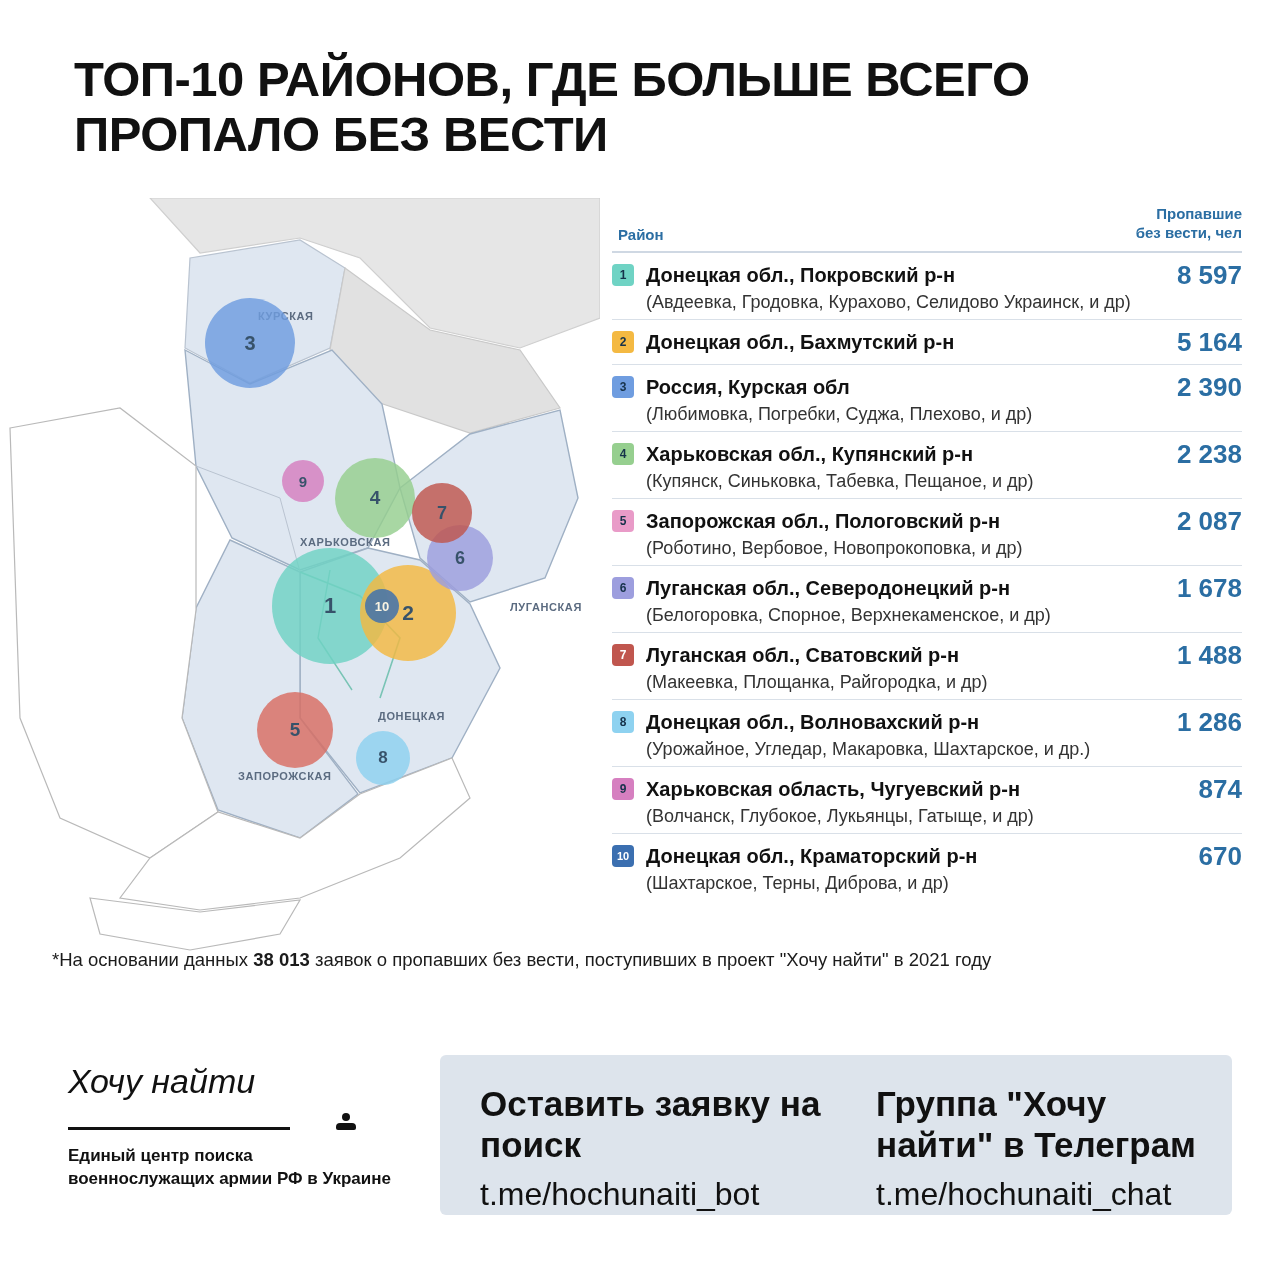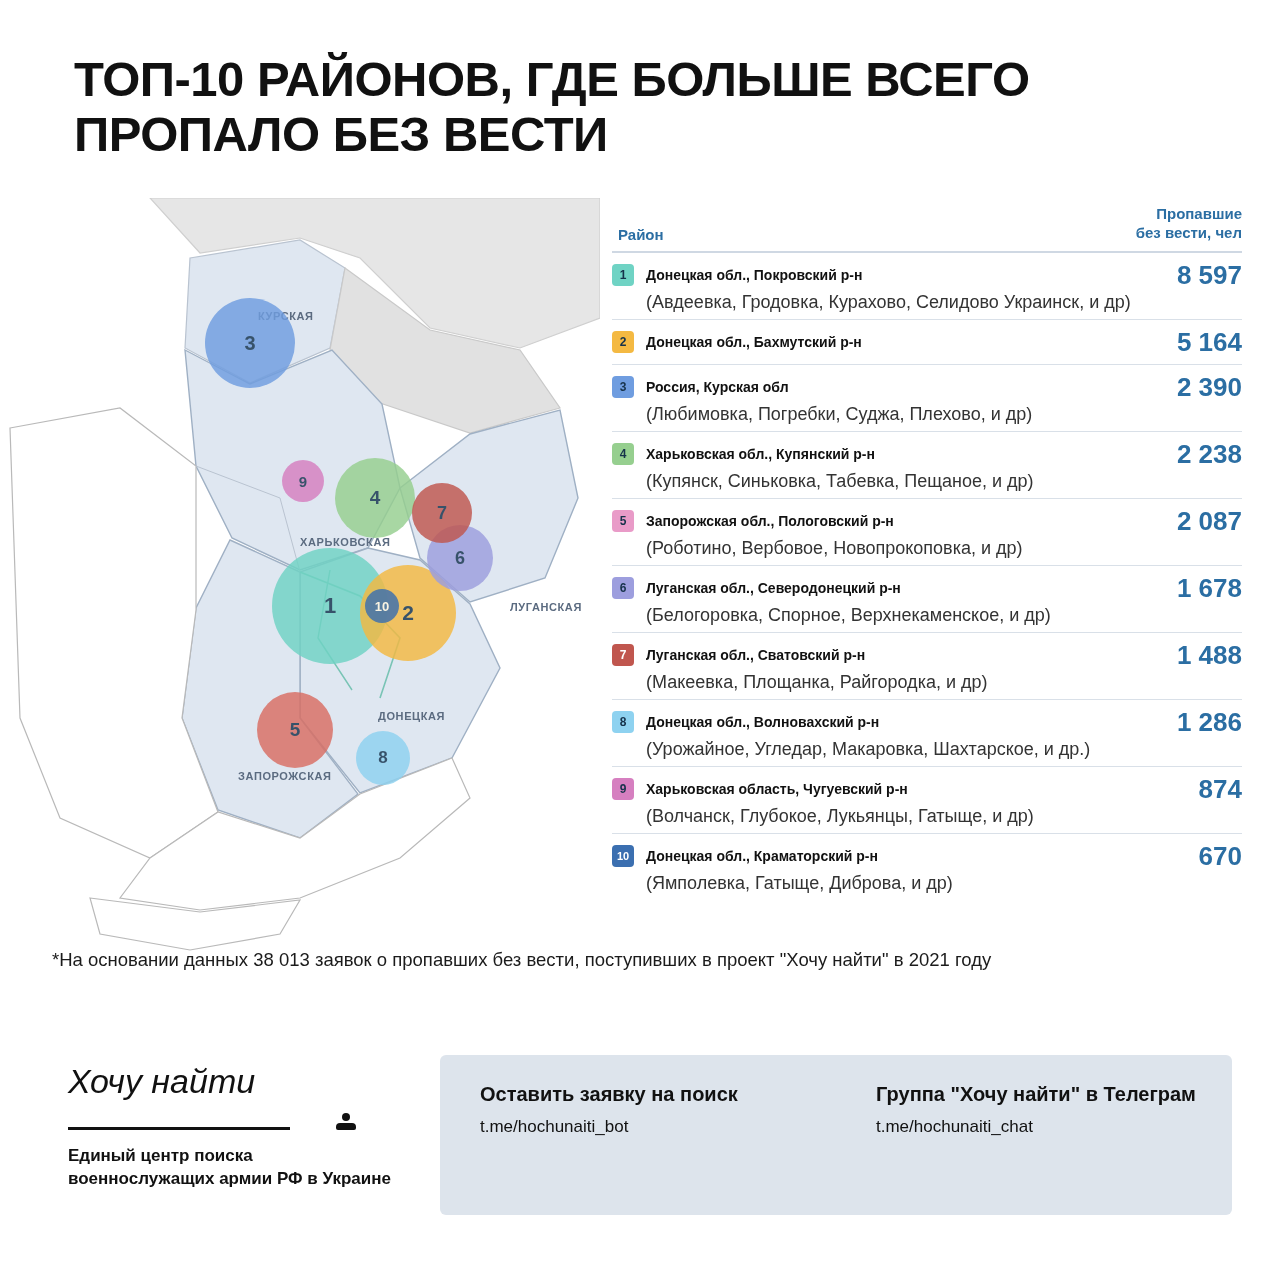--- a/index.html
+++ b/index.html
@@ -96,21 +96,21 @@
     flex: 0 0 22px;
     display: flex;
     align-items: center;
     justify-content: center;
     font-size: 12px;
     font-weight: 700;
     color: #16324a;
     margin-right: 12px;
   }
   .rname {
-    font-size: 14px;
+    font-size: 20px;
     font-weight: 700;
     color: #111;
     flex: 1 1 auto;
   }
   .rval {
     font-size: 26px;
     font-weight: 700;
     color: #2b6ea3;
     text-align: right;
     white-space: nowrap;
@@ -128,21 +128,21 @@
   
   .footnote {
     position: absolute;
     left: 52px;
     top: 948px;
     width: 1180px;
     font-size: 18.5px;
     line-height: 1.35;
     color: #1b1b1b;
   }
-  .footnote b { font-weight: 400; }
+  .footnote b { font-weight: 700; }
 
   
   .brand {
     position: absolute;
     left: 68px;
     top: 1062px;
     width: 330px;
   }
   .brand-title {
     font-size: 34px;
@@ -201,28 +201,28 @@
     background: #dde4ec;
     border-radius: 6px;
     display: flex;
   }
   .cta-col {
     flex: 1 1 50%;
     padding: 28px 0 0 40px;
     box-sizing: border-box;
   }
   .cta-head {
-    font-size: 20px;
+    font-size: 35px;
     font-weight: 800;
     line-height: 1.18;
     color: #111;
   }
   .cta-link {
     margin-top: 10px;
-    font-size: 17px;
+    font-size: 32px;
     color: #111;
   }
 </style>
 </head>
 <body>
 
 <div class="title">ТОП-10 РАЙОНОВ, ГДЕ БОЛЬШЕ ВСЕГО ПРОПАЛО БЕЗ ВЕСТИ</div>
 
 <div class="map-area">
   <svg class="map-svg" width="600" height="760" viewBox="0 0 600 760">
@@ -399,21 +399,21 @@
   </div>
 
   <div class="row">
     <div class="row-main">
       <div class="badge" style="background:#3b6fb0; color:#ffffff; font-size:11px;">
           <span>10</span>
         </div>
       <div class="rname">Донецкая обл., Краматорский р-н</div>
       <div class="rval">670</div>
     </div>
-    <div class="rsub">(Ямполевка, Гатыще, Диброва, и др)</div>
+    <div class="rsub">(Шахтарское, Терны, Диброва, и др)</div>
   </div>
 </div>
 
 <div class="footnote"><span>*На основании данных </span><b>38 013</b><span> заявок о пропавших без вести, поступивших в проект "Хочу найти" в 2021 году</span></div>
 
 <div class="brand">
   <div class="brand-title">Хочу найти</div>
   <div class="brand-rule">
     <div class="line"></div>
     <div class="person">

